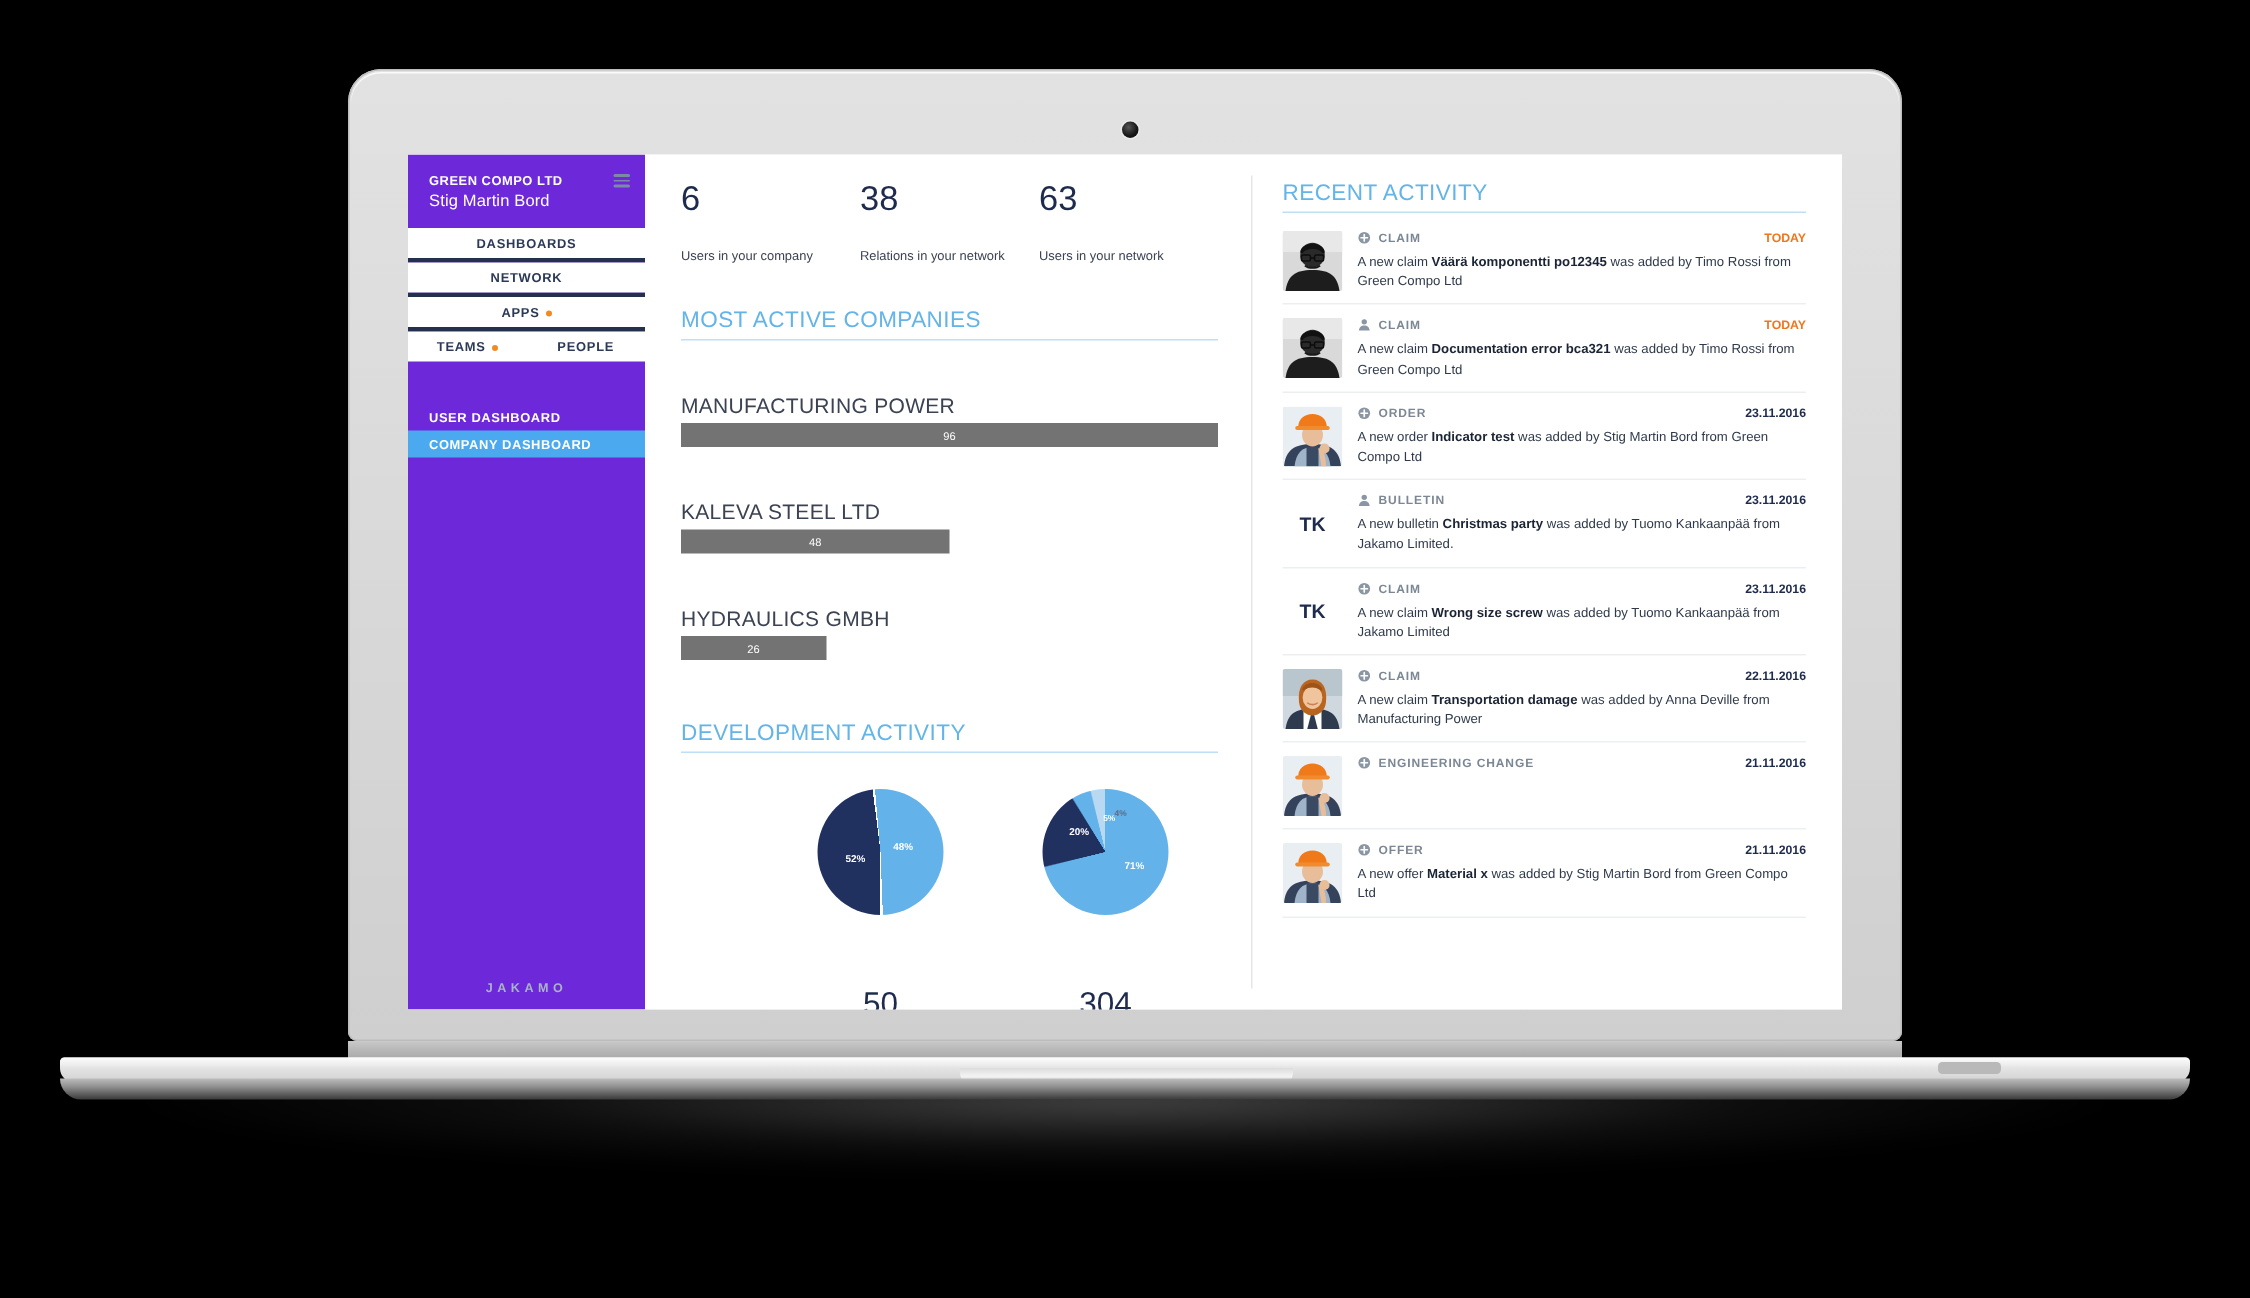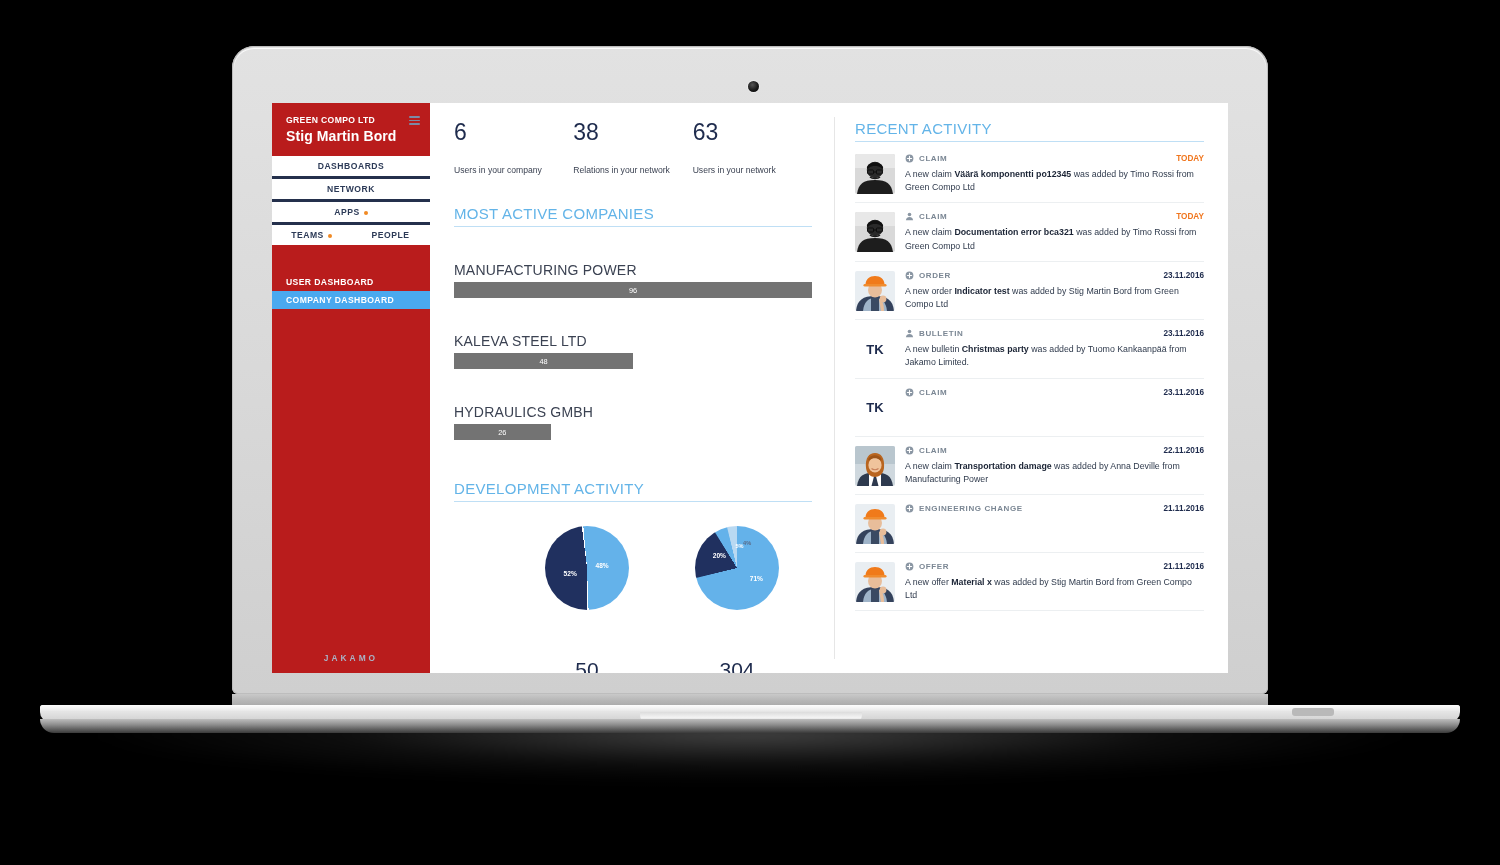--- a/index.html
+++ b/index.html
@@ -66,26 +66,26 @@
   .shadow-ellipse{
     position:absolute; left:95px; top:722px; width:1310px; height:60px;
     background: radial-gradient(ellipse at 50% 18%, rgba(120,120,120,.55) 0%, rgba(60,60,60,.22) 45%, rgba(0,0,0,0) 72%);
     filter: blur(6px);
   }
 
   
   .app{ position:absolute; inset:0; display:flex; background:#fff; }
 
   .sidebar{
-    width:158px; flex:0 0 158px; background:#b91c1c; position:relative;
+    width:158px; flex:0 0 158px; background:#6d28d9; position:relative;
     display:flex; flex-direction:column;
   }
   .sb-head{ padding:11px 10px 9px 14px; display:flex; justify-content:space-between; align-items:flex-start; }
   .sb-company{ color:#ffffff; font-size:8.6px; font-weight:700; letter-spacing:.35px; line-height:1.45; }
-  .sb-user{ color:#ffffff; font-size:14px; font-weight:700; letter-spacing:.1px; line-height:1.5; }
+  .sb-user{ color:#ffffff; font-size:11px; font-weight:400; letter-spacing:.1px; line-height:1.5; }
   .hamburger{ width:11px; height:9px; display:flex; flex-direction:column; justify-content:space-between; margin-top:2px; }
   .hamburger i{ display:block; height:1.6px; background:#7c8aa6; border-radius:1px; }
 
   .nav-item{
     background:#ffffff; color:#2c3a57; text-align:center;
     font-size:8.6px; font-weight:700; letter-spacing:.5px;
     padding:5px 0 5px; position:relative;
   }
   .nav-sep{ height:3px; background:#24304c; }
   .nav-row{ display:flex; background:#ffffff; }
@@ -407,20 +407,21 @@
                   <div class="act-top">
                     <div class="act-type">
                       <svg class="ico" viewBox="0 0 12 12">
                         <circle cx="6" cy="6" r="5.2" fill="#8a96a3"></circle>
                         <path d="M6 3.2v5.6M3.2 6h5.6" stroke="#ffffff" stroke-width="1.5" stroke-linecap="round"></path>
                       </svg>
                       <span>CLAIM</span>
                     </div>
                     <div class="act-date">23.11.2016</div>
                   </div>
+                  <div class="act-text">A new claim <b>Wrong size screw</b> was added by Tuomo Kankaanpää from Jakamo Limited</div>
                 </div>
               </div>
               <div class="act-item">
                 <div class="act-avatar">
                   <svg class="av-photo" viewBox="0 0 40 40">
                     <rect width="40" height="40" fill="#cfd8de"></rect>
                     <rect x="0" y="0" width="40" height="18" fill="#b9c6ce"></rect>
                     <path d="M2 40c1.5-10 6-13.5 18-13.5S36.5 30 38 40z" fill="#2e3a4e"></path>
                     <path d="M14 40V26.5h12V40z" fill="#ffffff"></path>
                     <path d="M16.5 40l3.5-13.5L23.5 40z" fill="#2e3a4e"></path>

